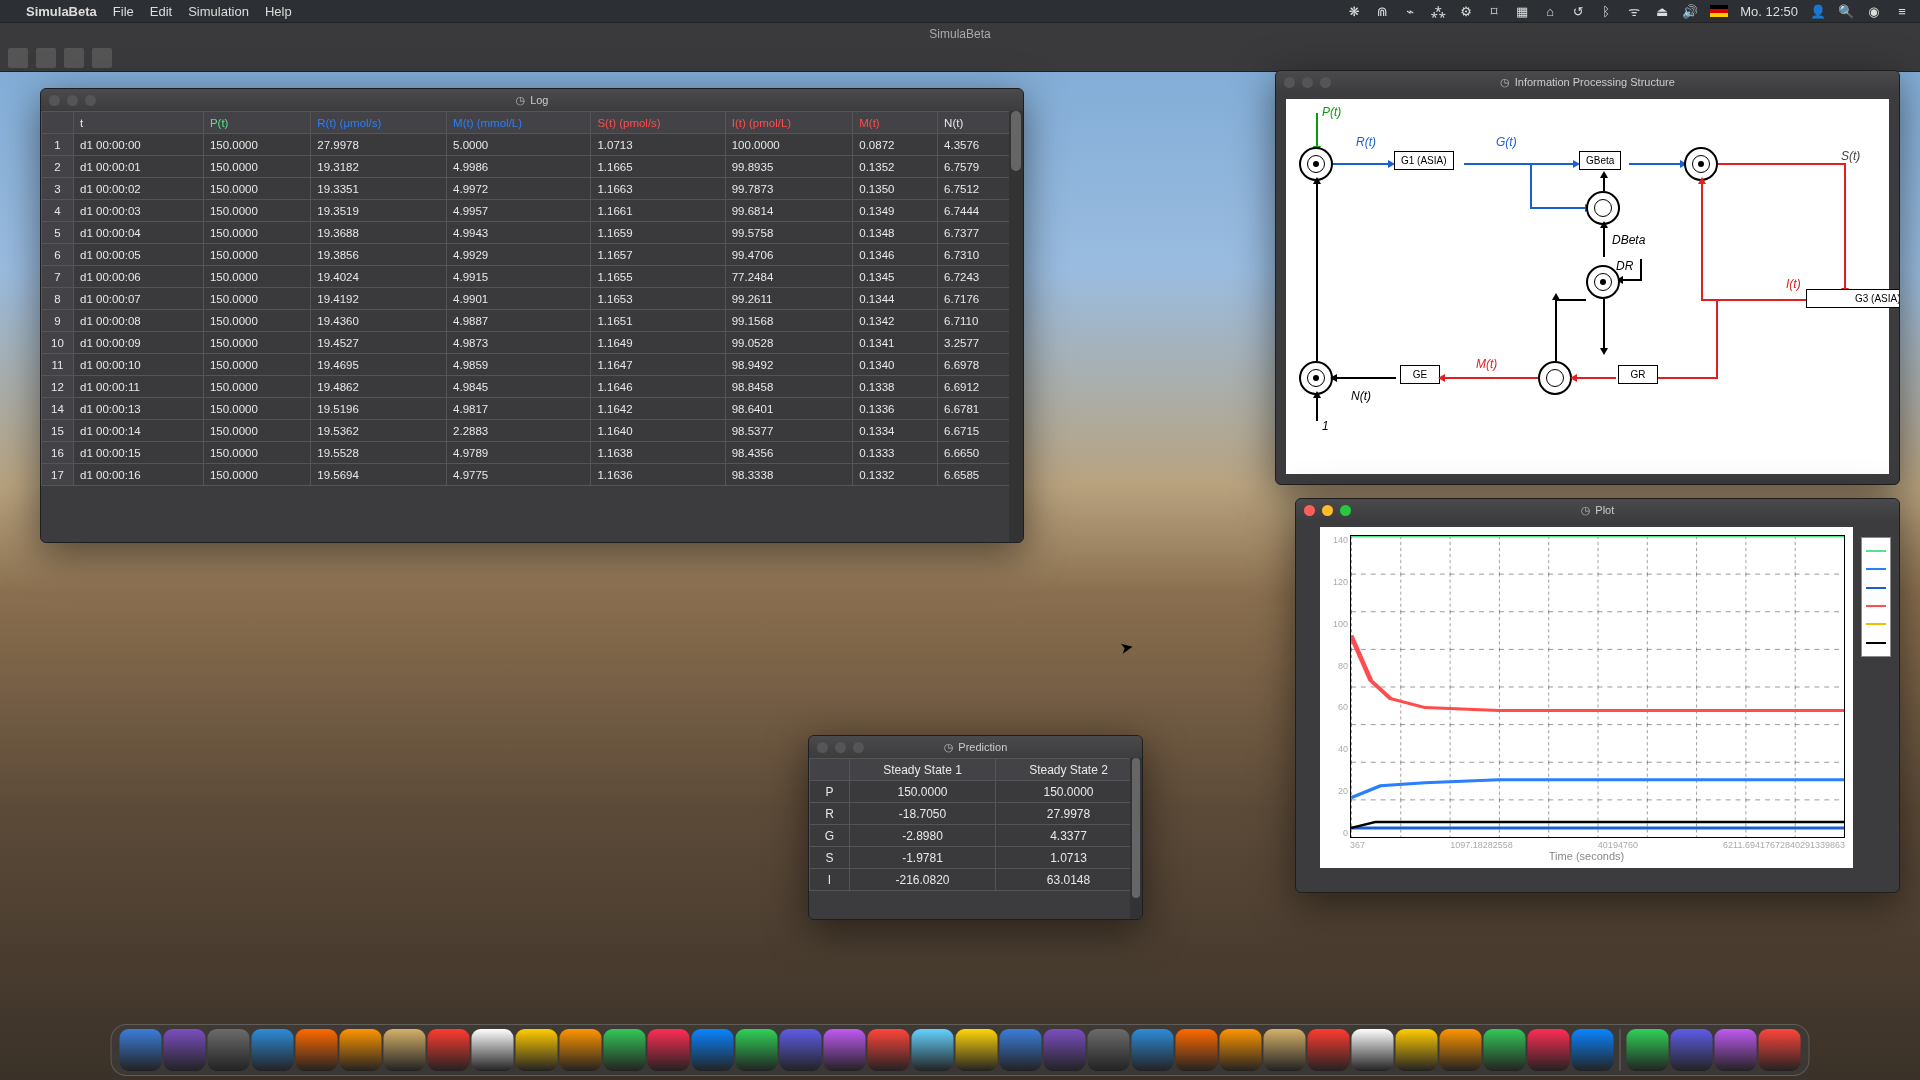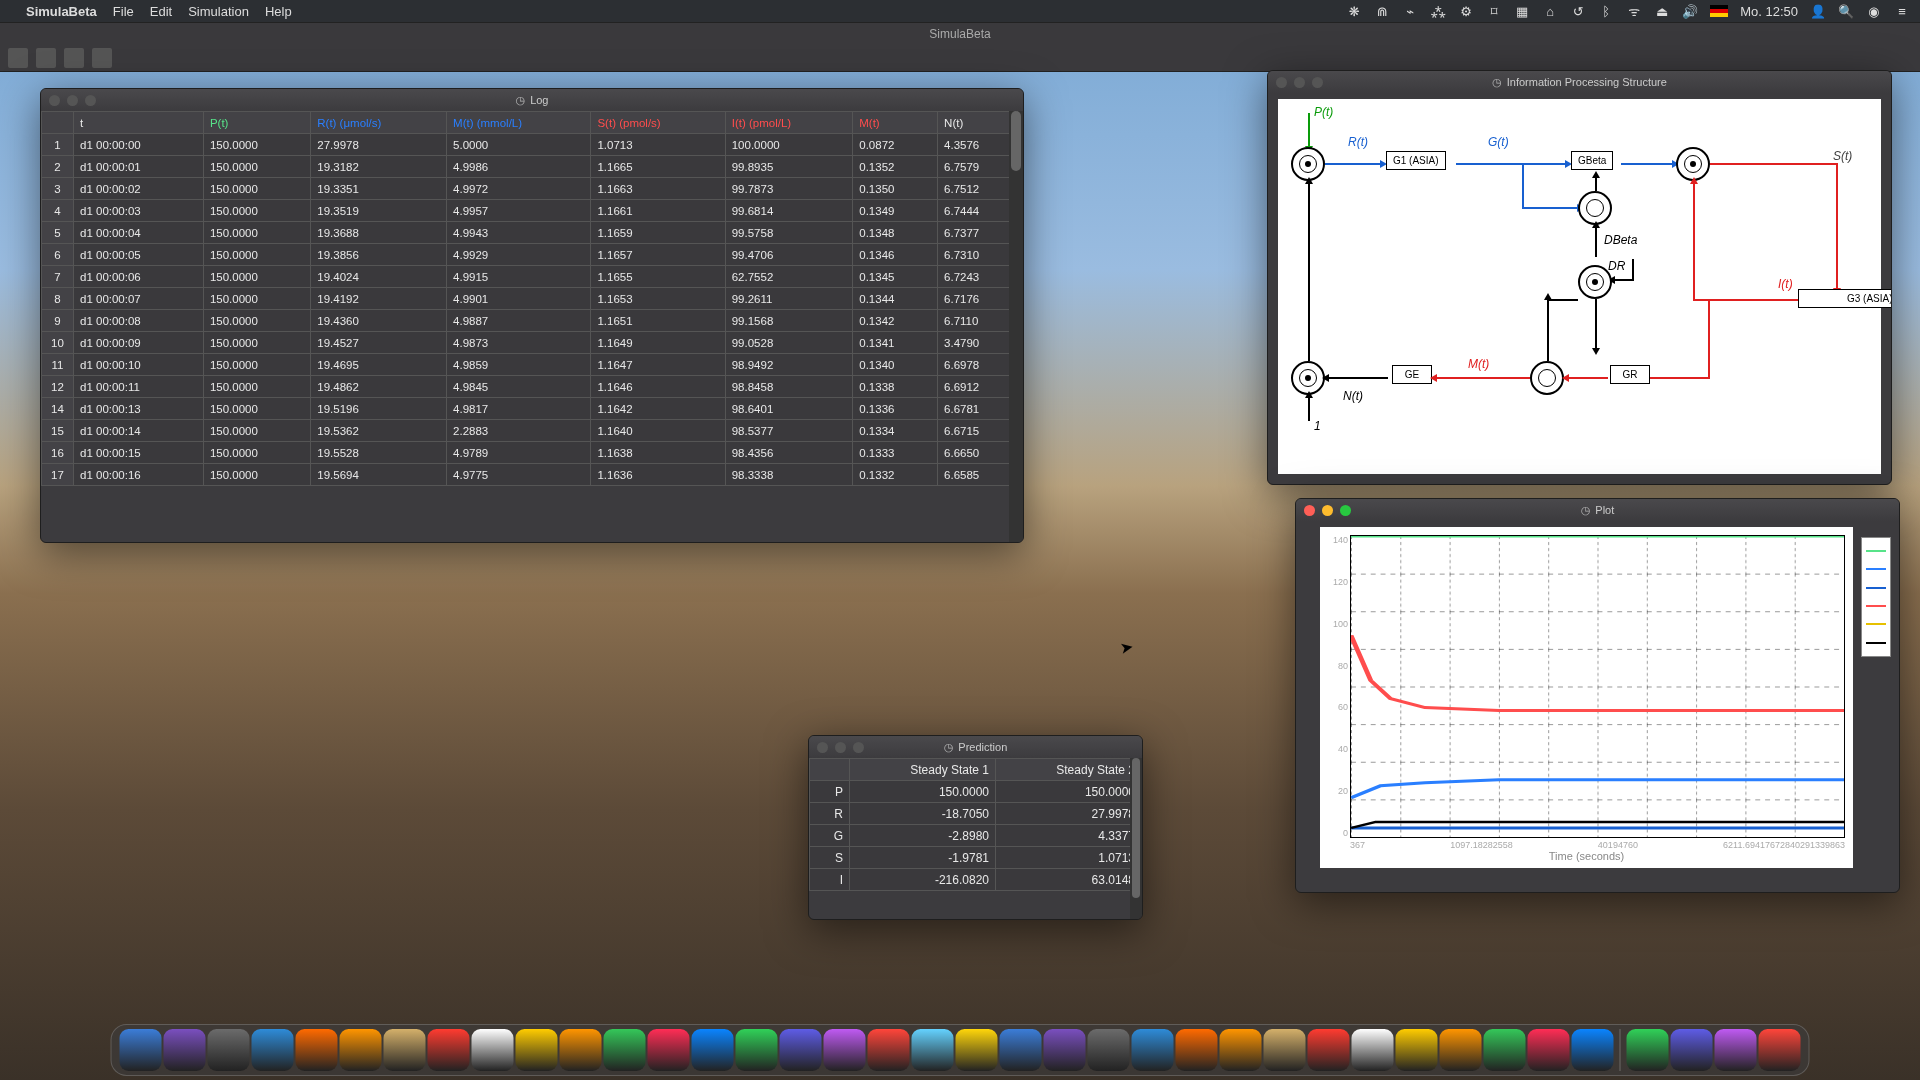--- a/index.html
+++ b/index.html
@@ -49,38 +49,38 @@
 .log-table th, .log-table td {
   border: 1px solid #555; padding: 2px 6px; text-align: left; height: 22px;
   background: #3a393c; white-space: nowrap;
 }
 .log-table th { background: #434246; font-weight: 400; }
 .log-table .rownum { background: #434246; width: 32px; text-align: center; }
 .scroll-track { position: absolute; right: 0; top: 22px; bottom: 0; width: 14px; background: #333; }
 .scroll-thumb { position: absolute; left: 2px; right: 2px; top: 0; height: 60px; background: #666; border-radius: 5px; }
 
 
-.ips-window { right: 28px; top: 70px; width: 625px; height: 415px; }
+.ips-window { right: 20px; top: 70px; width: 625px; height: 415px; }
 .ips-canvas { position: absolute; inset: 28px 10px 10px 10px; background: #fff; }
 .node-circ { position: absolute; width: 34px; height: 34px; border: 2px solid #000; border-radius: 50%; background: #fff; }
 .node-circ::after { content:""; position:absolute; inset:6px; border:1.5px solid #000; border-radius:50%; }
 .node-dot { position:absolute; inset:12px; background:#000; border-radius:50%; }
 .node-box { position:absolute; border:1.5px solid #000; background:#fff; font-size:10px; display:flex; align-items:center; justify-content:center; padding:3px 6px; white-space:nowrap; }
 .sig-label { position:absolute; font-size:12px; font-style:italic; }
 .line-h { position:absolute; height:1.5px; }
 .line-v { position:absolute; width:1.5px; }
 .arrow-r::after { content:""; position:absolute; right:-6px; top:-3.5px; border-left:7px solid currentColor; border-top:4px solid transparent; border-bottom:4px solid transparent; }
 .arrow-l::after { content:""; position:absolute; left:-6px; top:-3.5px; border-right:7px solid currentColor; border-top:4px solid transparent; border-bottom:4px solid transparent; }
 .arrow-d::after { content:""; position:absolute; bottom:-6px; left:-3.5px; border-top:7px solid currentColor; border-left:4px solid transparent; border-right:4px solid transparent; }
 .arrow-u::after { content:""; position:absolute; top:-6px; left:-3.5px; border-bottom:7px solid currentColor; border-left:4px solid transparent; border-right:4px solid transparent; }
 
 
 .pred-window { left: 808px; top: 735px; width: 335px; height: 185px; }
 .pred-table { width: 100%; border-collapse: collapse; font-size: 12px; color: #e8e8e8; margin-top: 0; }
-.pred-table th, .pred-table td { border: 1px solid #555; padding: 3px 6px; text-align: right; height: 22px; background: #3a393c; }
+.pred-table th, .pred-table td { border: 1px solid #555; padding: 3px 6px; text-align: center; height: 22px; background: #3a393c; }
 .pred-table th { background: #434246; font-weight: 400; }
 .pred-scroll { position:absolute; right:0; top:22px; bottom:0; width:12px; background:#333; }
 .pred-scroll .thumb { position:absolute; left:2px; right:2px; top:0; height:140px; background:#666; border-radius:5px; }
 
 
 .plot-window { right: 20px; top: 498px; width: 605px; height: 395px; }
 .plot-area {
   position: absolute; inset: 28px 46px 24px 24px; background: #fff;
 }
 .plot-inner { position:absolute; inset: 8px 8px 30px 30px; border:1px solid #000; }
@@ -235,21 +235,21 @@
           <td>0.1346</td>
           <td>6.7310</td>
         </tr>
         <tr>
           <td class="rownum">7</td>
           <td>d1 00:00:06</td>
           <td>150.0000</td>
           <td>19.4024</td>
           <td>4.9915</td>
           <td>1.1655</td>
-          <td>62.7552</td>
+          <td>77.2484</td>
           <td>0.1345</td>
           <td>6.7243</td>
         </tr>
         <tr>
           <td class="rownum">8</td>
           <td>d1 00:00:07</td>
           <td>150.0000</td>
           <td>19.4192</td>
           <td>4.9901</td>
           <td>1.1653</td>
@@ -270,21 +270,21 @@
         </tr>
         <tr>
           <td class="rownum">10</td>
           <td>d1 00:00:09</td>
           <td>150.0000</td>
           <td>19.4527</td>
           <td>4.9873</td>
           <td>1.1649</td>
           <td>99.0528</td>
           <td>0.1341</td>
-          <td>3.4790</td>
+          <td>3.2577</td>
         </tr>
         <tr>
           <td class="rownum">11</td>
           <td>d1 00:00:10</td>
           <td>150.0000</td>
           <td>19.4695</td>
           <td>4.9859</td>
           <td>1.1647</td>
           <td>98.9492</td>
           <td>0.1340</td>

